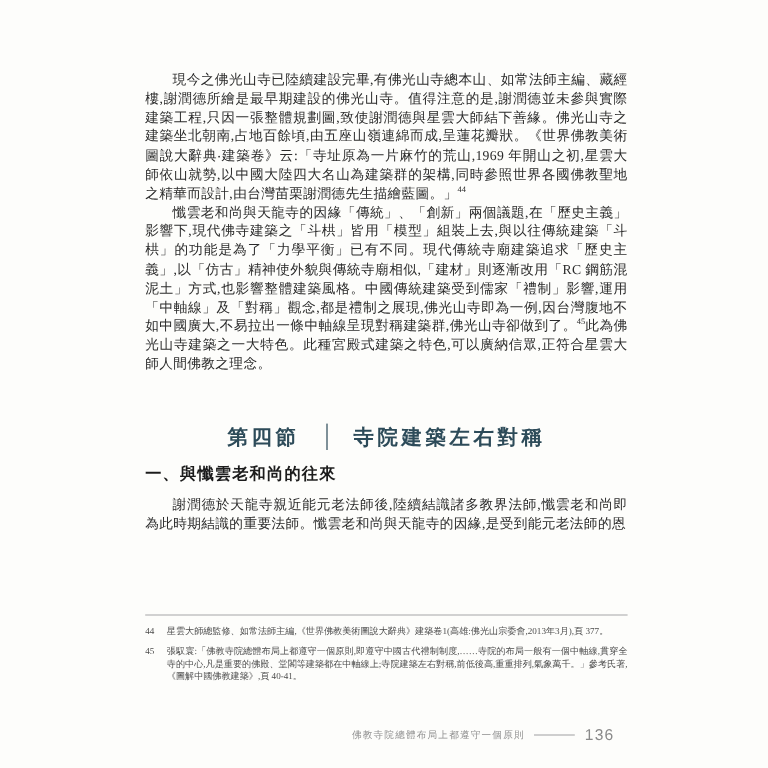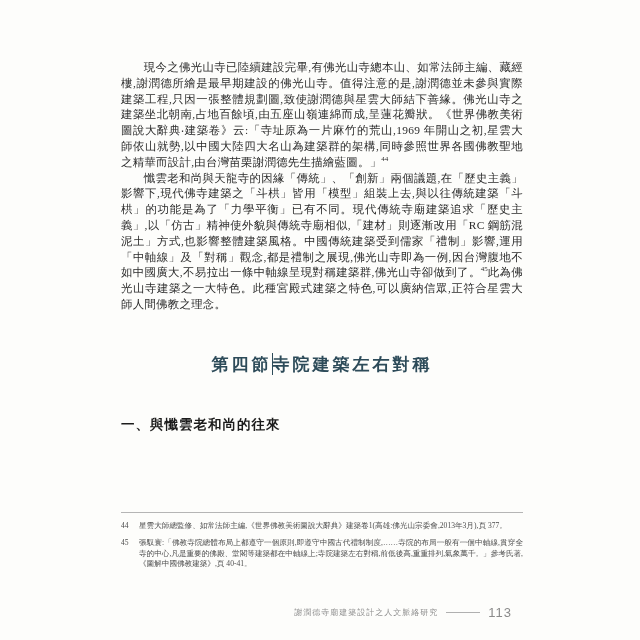--- a/index.html
+++ b/index.html
@@ -40,31 +40,32 @@
     font-size:7px;
     line-height:0;
     vertical-align:super;
     letter-spacing:0;
   }
   .chapter-heading{
     margin-top:40px;
     display:flex;
     align-items:center;
     justify-content:center;
+    gap:22px;
     font-size:17px;
     font-weight:bold;
     letter-spacing:3px;
   }
   .chapter-heading .v-divider{
     display:inline-block;
     width:1px;height:22px;
     background:#2d4b59;
   }
   h3.sub-heading{
-    margin:40px 0 10px 0;
+    margin:10px 0 10px 0;
     font-size:13.5px;
     font-weight:bold;
     color:#1c1c1c;
     letter-spacing:1px;
   }
   .footnotes{
     position:absolute;
     left:121px; top:512px;
     width:402px;
   }
@@ -125,34 +126,35 @@
     <p class="body"><span>懺雲老和尚與天龍寺的因緣「傳統」、「創新」兩個議題,在「歷史主義」影響下,現代佛寺建築之「斗栱」皆用「模型」組裝上去,與以往傳統建築「斗栱」的功能是為了「力學平衡」已有不同。現代傳統寺廟建築追求「歷史主義」,以「仿古」精神使外貌與傳統寺廟相似,「建材」則逐漸改用「RC 鋼筋混泥土」方式,也影響整體建築風格。中國傳統建築受到儒家「禮制」影響,運用「中軸線」及「對稱」觀念,都是禮制之展現,佛光山寺即為一例,因台灣腹地不如中國廣大,不易拉出一條中軸線呈現對稱建築群,佛光山寺卻做到了。</span><sup>45</sup><span>此為佛光山寺建築之一大特色。此種宮殿式建築之特色,可以廣納信眾,正符合星雲大師人間佛教之理念。</span></p>
 
     <div class="chapter-heading" style="color:#2d4b59;">
       <span>第四節</span>
       <span class="v-divider"></span>
       <span>寺院建築左右對稱</span>
     </div>
 
     <h3 class="sub-heading">一、與懺雲老和尚的往來</h3>
 
+    <p class="body">謝潤德於天龍寺親近能元老法師後,陸續結識諸多教界法師,懺雲老和尚即為此時期結識的重要法師。懺雲老和尚與天龍寺的因緣,是受到能元老法師的恩</p>
 
   </div>
 
   <div class="footnotes">
     <hr>
     <div class="footnote">
       <span class="fn-num">44</span>
       <span class="fn-text">星雲大師總監修、如常法師主編,《世界佛教美術圖說大辭典》建築卷1(高雄:佛光山宗委會,2013年3月),頁 377。</span>
     </div>
     <div class="footnote">
       <span class="fn-num">45</span>
       <span class="fn-text">張馭寰:「佛教寺院總體布局上都遵守一個原則,即遵守中國古代禮制制度,……寺院的布局一般有一個中軸線,貫穿全寺的中心,凡是重要的佛殿、堂閣等建築都在中軸線上;寺院建築左右對稱,前低後高,重重排列,氣象萬千。」參考氏著,《圖解中國佛教建築》,頁 40-41。</span>
     </div>
   </div>
 
   <div class="footer">
-    <span class="book-title">謝潤德寺廟建築設計之人文脈絡研究</span>
+    <span class="book-title">佛教寺院總體布局上都遵守一個原則</span>
     <span class="footer-line"></span>
-    <span class="page-num">113</span>
+    <span class="page-num">136</span>
   </div>
 
 </div>
 
 </body></html>

